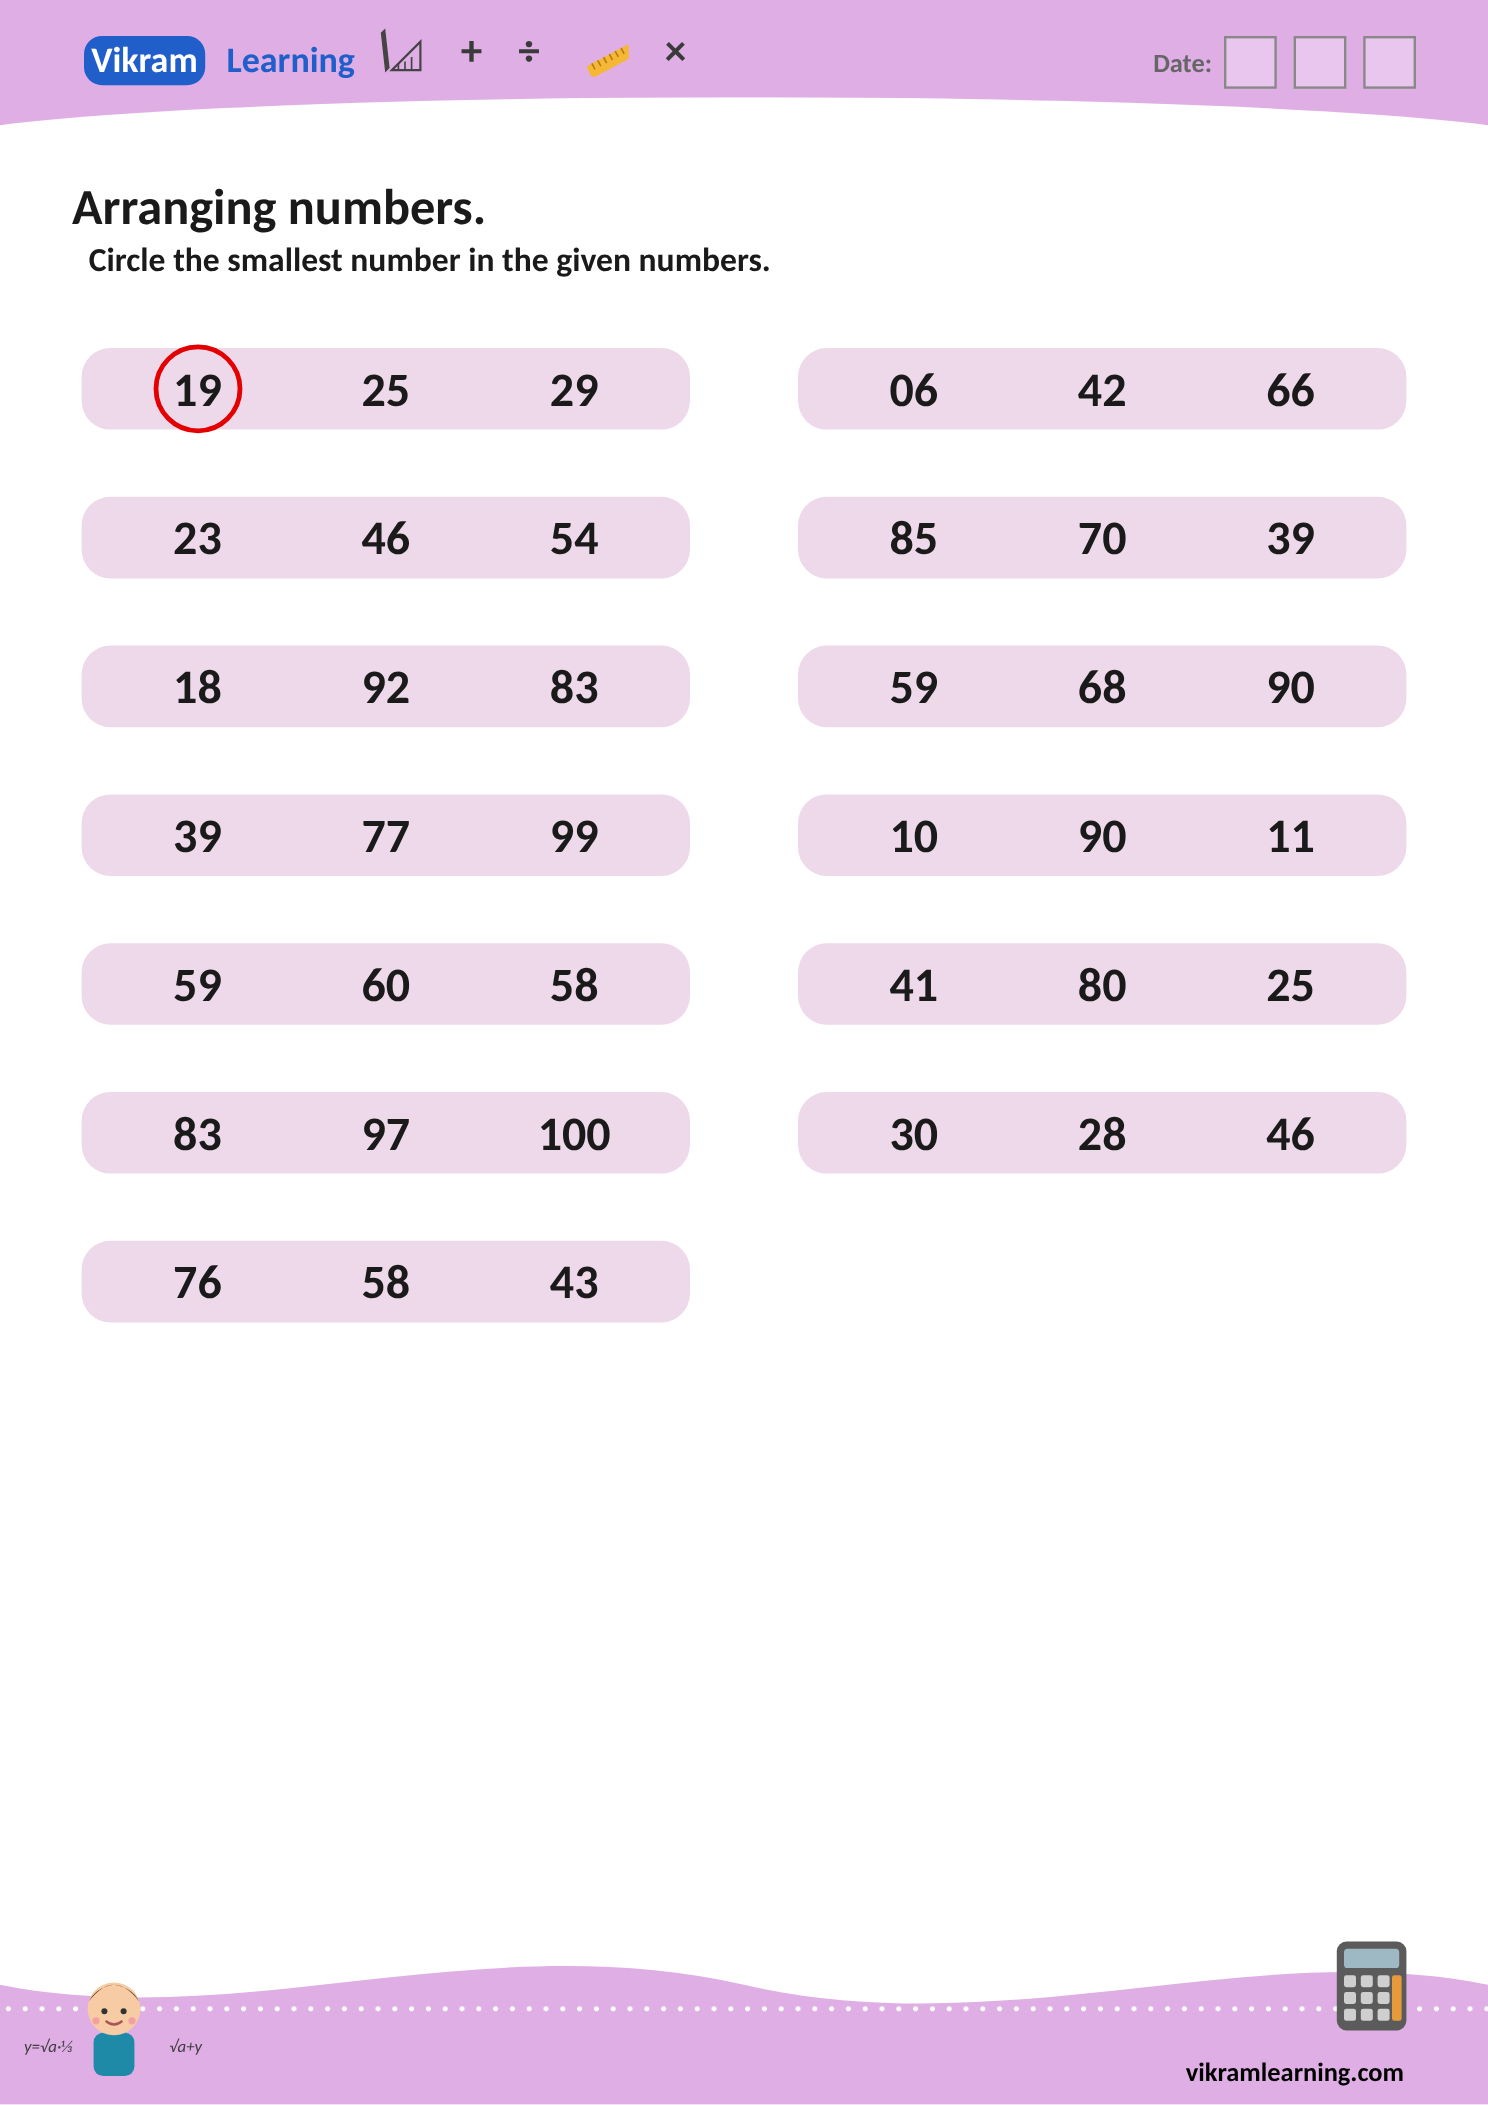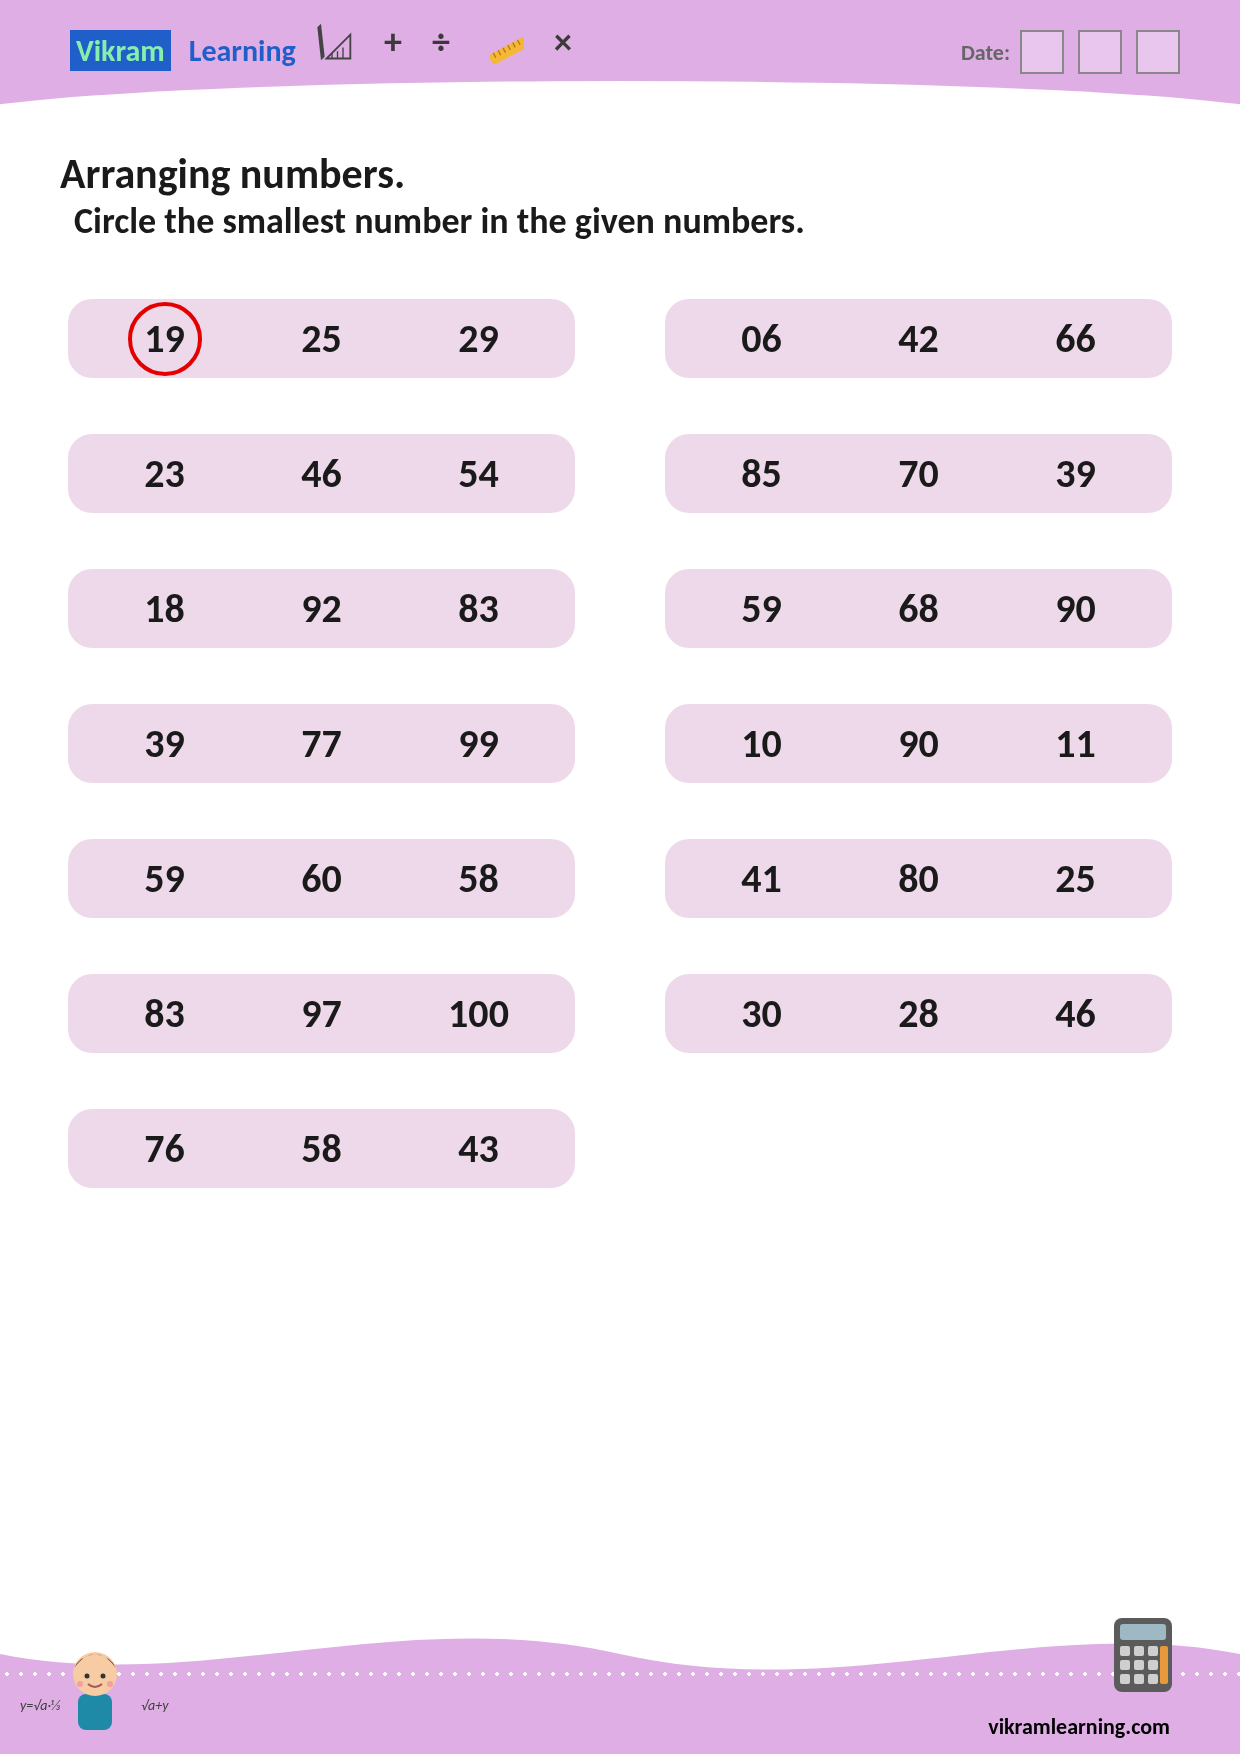--- a/index.html
+++ b/index.html
@@ -12,47 +12,47 @@
 .header-wave::after {
   content: ""; position: absolute; bottom: -1px; left: 0; width: 100%; height: 40px;
   background: #fff;
   clip-path: ellipse(55% 100% at 50% 100%);
 }
 
 .logo {
   position: absolute; top: 30px; left: 70px;
   font-weight: 700; font-size: 30px; display: flex; align-items: center;
 }
-.logo-a { background: #205ec9; color: #86efac; padding: 2px 6px; }
+.logo-a { background: #205ec9; color: #ffffff; padding: 2px 6px; border-radius: 15px; }
 .logo-b { color: #205ec9; padding: 2px 18px; }
 
 .math-icons {
   position: absolute; top: 20px; left: 310px; display: flex; gap: 30px; align-items: center;
   font-size: 36px; color: #3a3a3a; font-weight: 700;
 }
 .tri-icon { width: 44px; height: 44px; }
 .ruler-icon { width: 44px; height: 44px; }
 
 .date-area {
   position: absolute; top: 30px; right: 60px; display: flex; align-items: center; gap: 10px;
   color: #666; font-weight: 700; font-size: 22px;
 }
 .date-boxes { display: flex; gap: 14px; }
 .date-box { width: 44px; height: 44px; border: 2px solid #888; background: rgba(255,255,255,0.3); }
 
 .content { position: absolute; top: 148px; left: 60px; right: 60px; }
 .title { font-size: 42px; font-weight: 800; color: #1a1a1a; }
-.subtitle { font-size: 36px; font-weight: 800; color: #1a1a1a; margin-bottom: 56px; padding-left: 14px; }
+.subtitle { font-size: 28px; font-weight: 800; color: #1a1a1a; margin-bottom: 56px; padding-left: 14px; }
 
 .grid {
   display: grid; grid-template-columns: 1fr 1fr; column-gap: 90px; row-gap: 56px;
   padding: 0 8px;
 }
 .card {
-  background: #eed9ea; border-radius: 24px; height: 79px;
+  background: #eed9ea; border-radius: 24px; height: 68px;
   display: flex; align-items: center; justify-content: space-around;
   padding: 0 18px;
 }
 .num { font-size: 40px; font-weight: 800; color: #1a1a1a; position: relative; min-width: 70px; text-align: center; }
 .circled::before {
   content: ""; position: absolute; left: 50%; top: 50%; transform: translate(-50%,-50%);
   width: 66px; height: 66px; border: 4px solid #e40000; border-radius: 50%;
 }
 
 .footer-wave {

